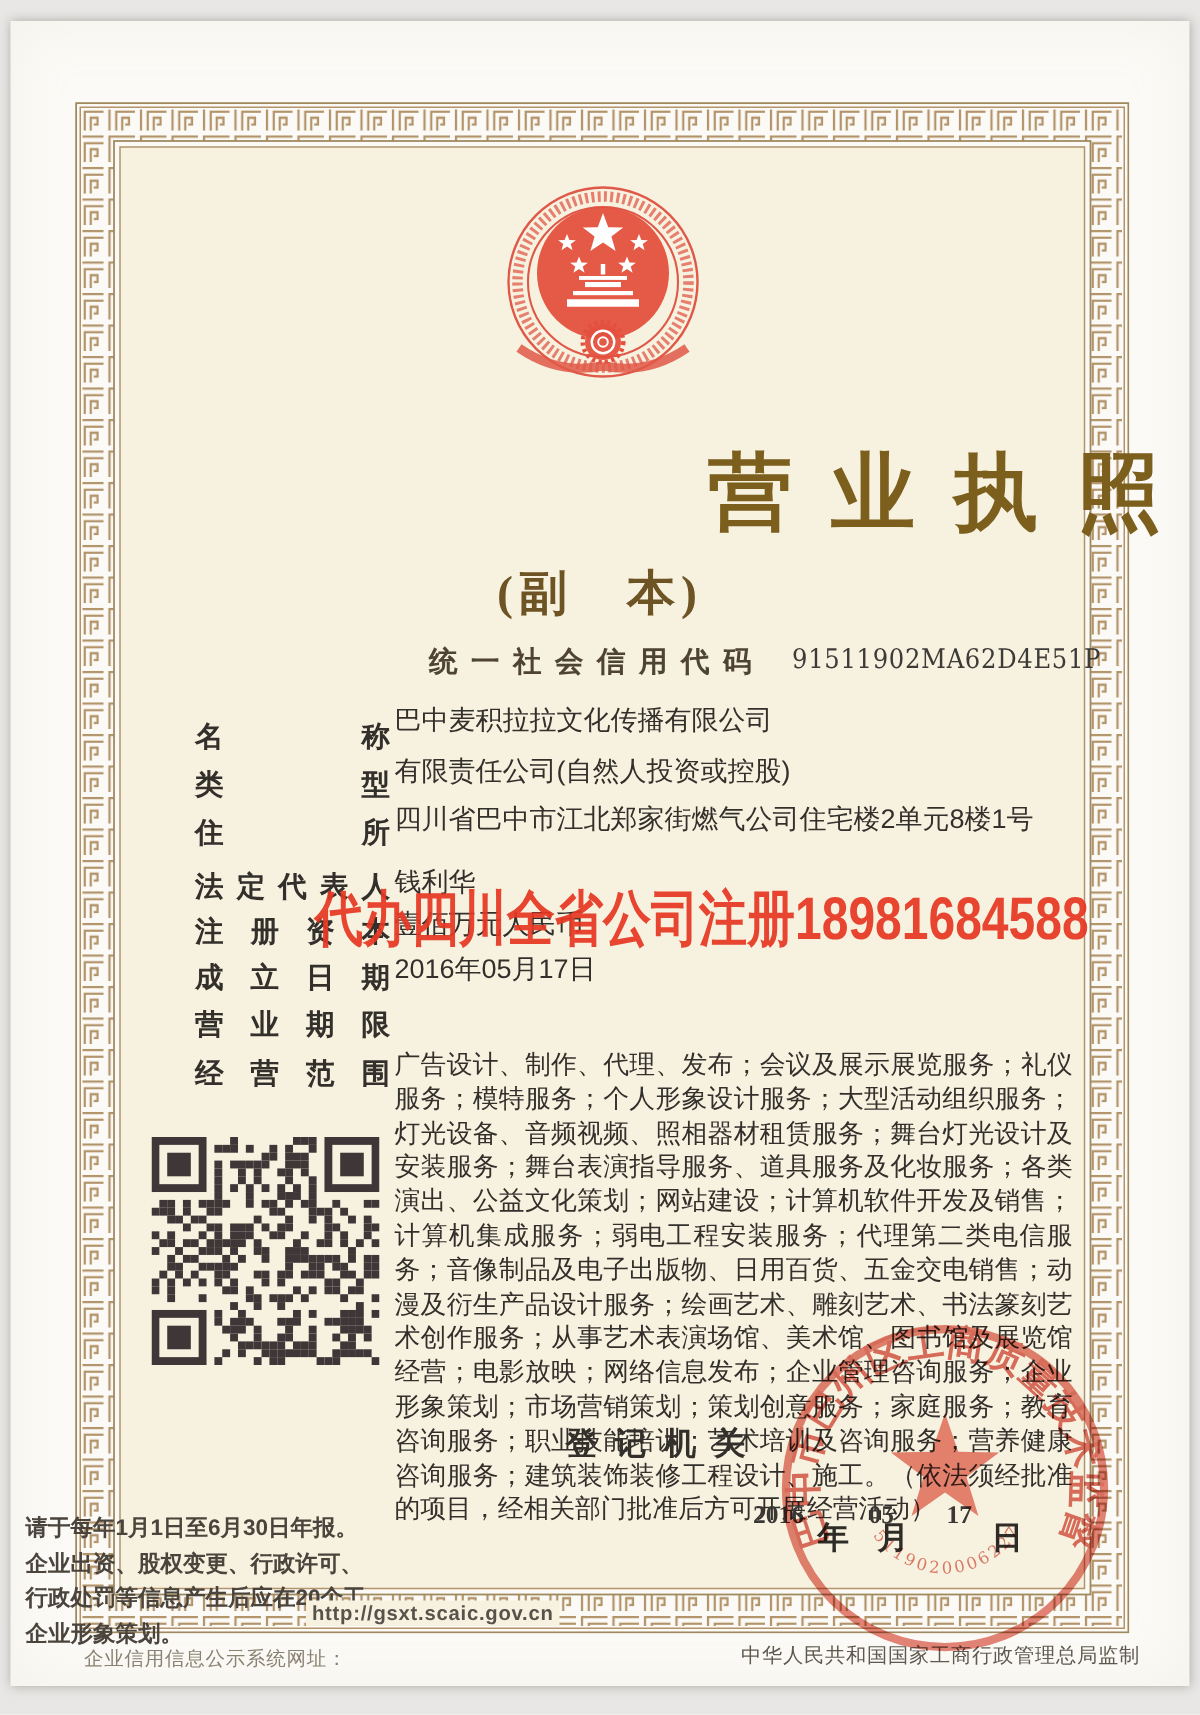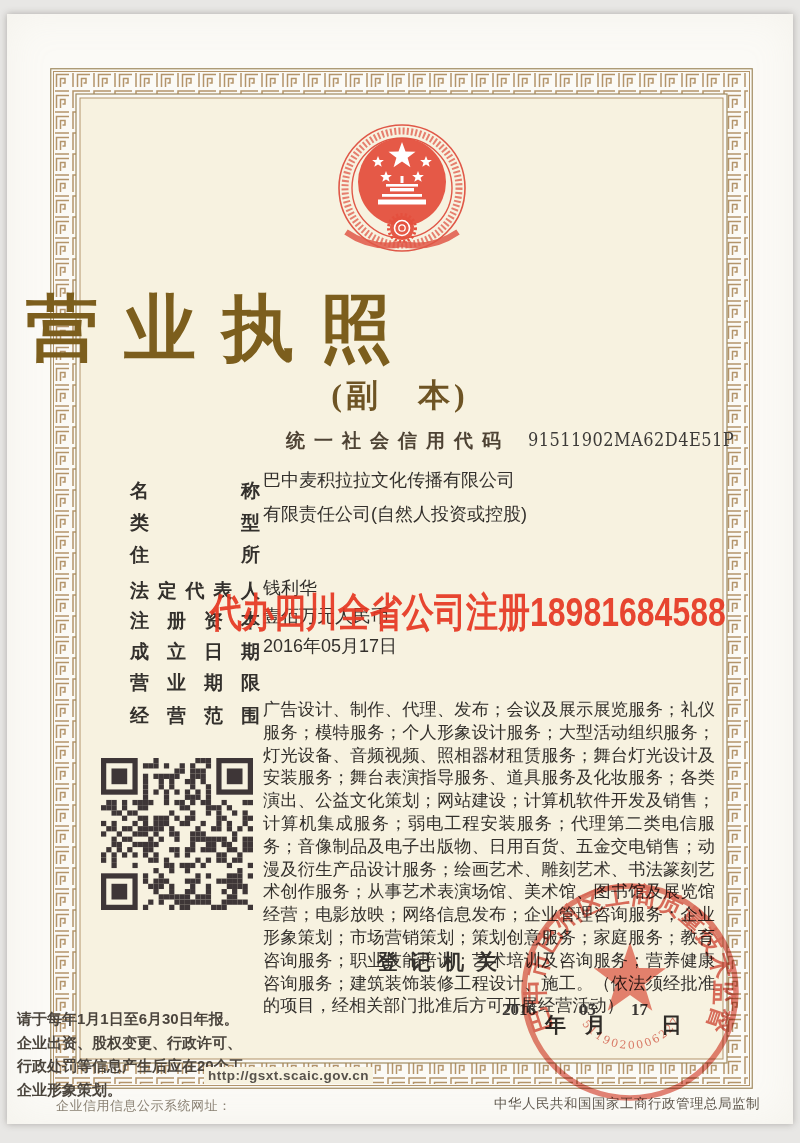--- a/index.html
+++ b/index.html
@@ -11,23 +11,23 @@
   }
   .stage{position:absolute;left:0;top:0;width:800px;height:1143px;}
   .paper{
     position:absolute;left:7px;top:14px;width:786px;height:1110px;
     background:#fbfaf6;
     box-shadow:0 0 7px rgba(60,55,45,.35), inset 0 0 40px rgba(200,190,170,.12);
   }
   .abs{position:absolute;}
   
   .title{
-    left:0;top:281px;width:800px;text-align:left;
+    left:0;top:281px;width:800px;text-align:right;
     font-family:"Liberation Serif", serif;font-weight:bold;
-    font-size:72px;line-height:96px;color:#7c5e1d;
+    font-size:56px;line-height:96px;color:#7c5e1d;
     letter-spacing:26px;text-indent:26px;white-space:nowrap;z-index:3;
   }
   .subtitle{
     left:0;top:374px;width:800px;text-align:center;
     font-family:"Liberation Serif", serif;font-weight:bold;
     font-size:32px;color:#6e5424;letter-spacing:4px;z-index:3;
   }
   .credit-line{left:252px;top:428px;z-index:3;white-space:nowrap;margin-left:34px;}
   .credit-label{
     display:inline-block;font-size:19px;font-weight:bold;color:#4e4334;
@@ -146,20 +146,21 @@
   <div class="abs flabel" style="top:510px">类型</div>
   <div class="abs flabel" style="top:542px">住所</div>
   <div class="abs flabel" style="top:578px">法定代表人</div>
   <div class="abs flabel" style="top:608px">注册资本</div>
   <div class="abs flabel" style="top:639px">成立日期</div>
   <div class="abs flabel" style="top:670px">营业期限</div>
   <div class="abs flabel" style="top:703px">经营范围</div>
 
   <div class="abs fvalue" style="top:468px">巴中麦积拉拉文化传播有限公司</div>
   <div class="abs fvalue" style="top:502px">有限责任公司(自然人投资或控股)</div>
+  <div class="abs fvalue" style="top:534px;white-space:nowrap">四川省巴中市江北郑家街燃气公司住宅楼2单元8楼1号</div>
   <div class="abs fvalue" style="top:576px">钱利华</div>
   <div class="abs fvalue" style="top:604px">壹佰万元人民币</div>
   <div class="abs fvalue" style="top:634px">2016年05月17日</div>
   <div class="abs fvalue scope" style="top:698px">广告设计、制作、代理、发布；会议及展示展览服务；礼仪服务；模特服务；个人形象设计服务；大型活动组织服务；灯光设备、音频视频、照相器材租赁服务；舞台灯光设计及安装服务；舞台表演指导服务、道具服务及化妆服务；各类演出、公益文化策划；网站建设；计算机软件开发及销售；计算机集成服务；弱电工程安装服务；代理第二类电信服务；音像制品及电子出版物、日用百货、五金交电销售；动漫及衍生产品设计服务；绘画艺术、雕刻艺术、书法篆刻艺术创作服务；从事艺术表演场馆、美术馆、图书馆及展览馆经营；电影放映；网络信息发布；企业管理咨询服务；企业形象策划；市场营销策划；策划创意服务；家庭服务；教育咨询服务；职业技能培训；艺术培训及咨询服务；营养健康咨询服务；建筑装饰装修工程设计、施工。（依法须经批准的项目，经相关部门批准后方可开展经营活动）</div>
 
   <div class="abs watermark">代办四川全省公司注册18981684588</div>
 
   <svg id="qr" class="abs qr-svg" width="152" height="152" viewBox="0 0 150.8 150.8">
       <rect x="52.0" y="0.0" width="5.2" height="5.2" fill="#3e3637"></rect>
       <rect x="93.6" y="0.0" width="5.2" height="5.2" fill="#3e3637"></rect>

